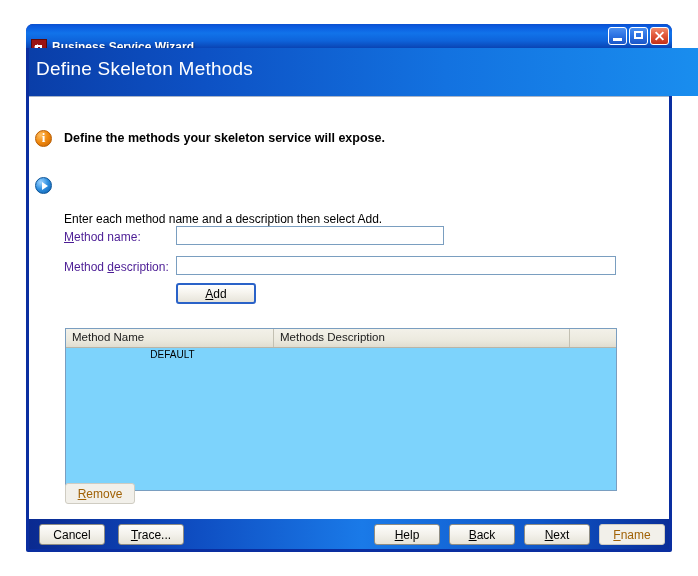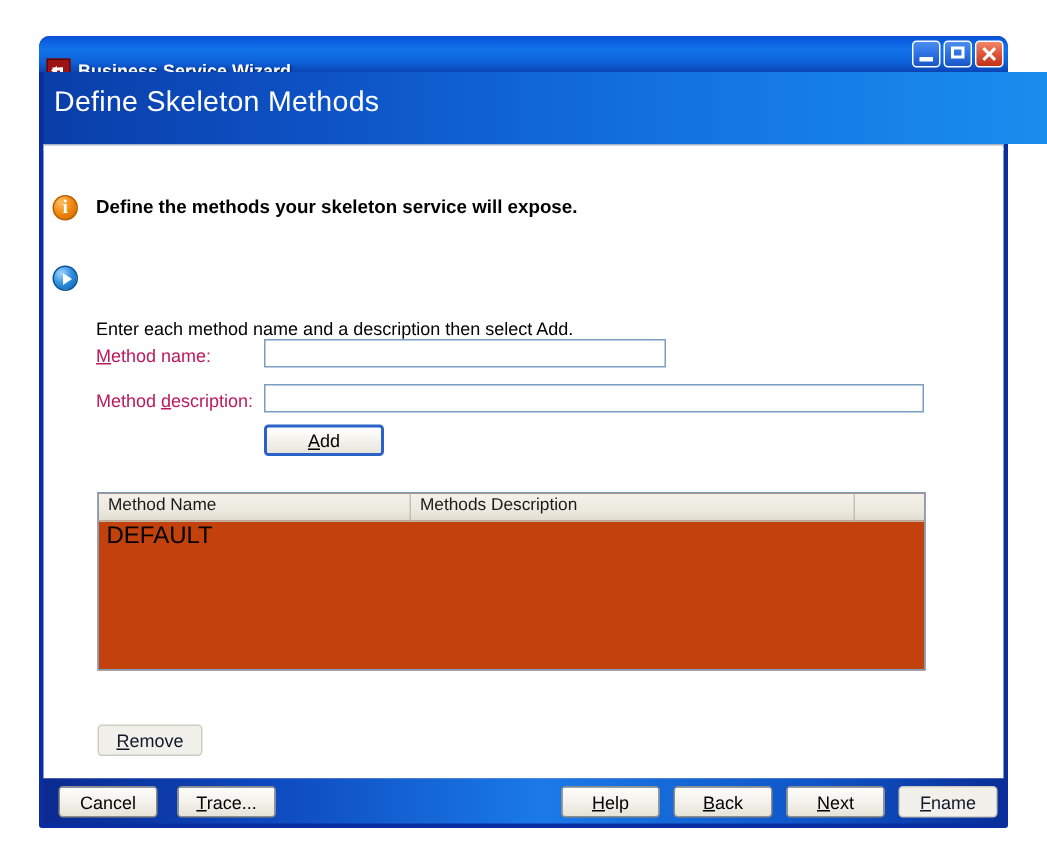--- a/index.html
+++ b/index.html
@@ -223,21 +223,21 @@
     color: #000000;
     line-height: 17px;
     white-space: nowrap;
     margin-top: 34px;
   }
 
   
   .form-label {
     position: absolute;
     font-size: 12px;
-    color: #be185d;
+    color: #4c1d95;
     white-space: nowrap;
   }
   #label-method-name { left: 35px; top: 131px; }
   #label-method-desc { left: 35px; top: 161px; }
   .mnem { text-decoration: underline; }
 
   .text-input {
     position: absolute;
     height: 19px;
     background: #ffffff;
@@ -262,37 +262,37 @@
     box-sizing: border-box;
     cursor: default;
     padding: 0;
     line-height: normal;
   }
   .btn.focused {
     border: 2px solid #2a62c8;
     background: linear-gradient(to bottom, #ffffff 0%, #f6f4ee 45%, #e7e4da 100%);
   }
   .btn.disabled {
-    color: #0f172a;
+    color: #a16207;
     background: #f2f0ea;
     border: 1px solid #cfccc2;
   }
   #btn-add {
     position: absolute;
     left: 147px; top: 184px;
     width: 80px; height: 21px;
   }
 
   
   #table-panel {
     position: absolute;
     left: 36px; top: 229px;
-    width: 552px; height: 119px;
+    width: 552px; height: 163px;
     border: 1px solid #7a9ec0;
-    background: #c2410c;
+    background: #7dd3fc;
     box-sizing: border-box;
     overflow: hidden;
   }
   #table-head {
     display: flex;
     height: 19px;
     background: linear-gradient(to bottom, #f3f1e9 0%, #eceadf 60%, #e0ddd0 100%);
     border-bottom: 1px solid #b8b5a8;
     box-sizing: border-box;
   }
@@ -306,26 +306,27 @@
     overflow: hidden;
   }
   .th.c0 { width: 208px; }
   .th.c1 { width: 296px; }
   .th.c2 { width: 46px; border-right: none; }
   .tr {
     display: flex;
     height: 17px;
   }
   .td {
-    font-size: 16px;
+    font-size: 10px;
     color: #000000;
     padding: 1px 0 0 5px;
     box-sizing: border-box;
     white-space: nowrap;
     overflow: hidden;
+    text-align: center;
   }
   .td.c0 { width: 208px; }
   .td.c1 { width: 296px; }
   .td.c2 { width: 46px; }
 
   #btn-remove {
     position: absolute;
     left: 36px; top: 384px;
     width: 70px; height: 21px;
   }

